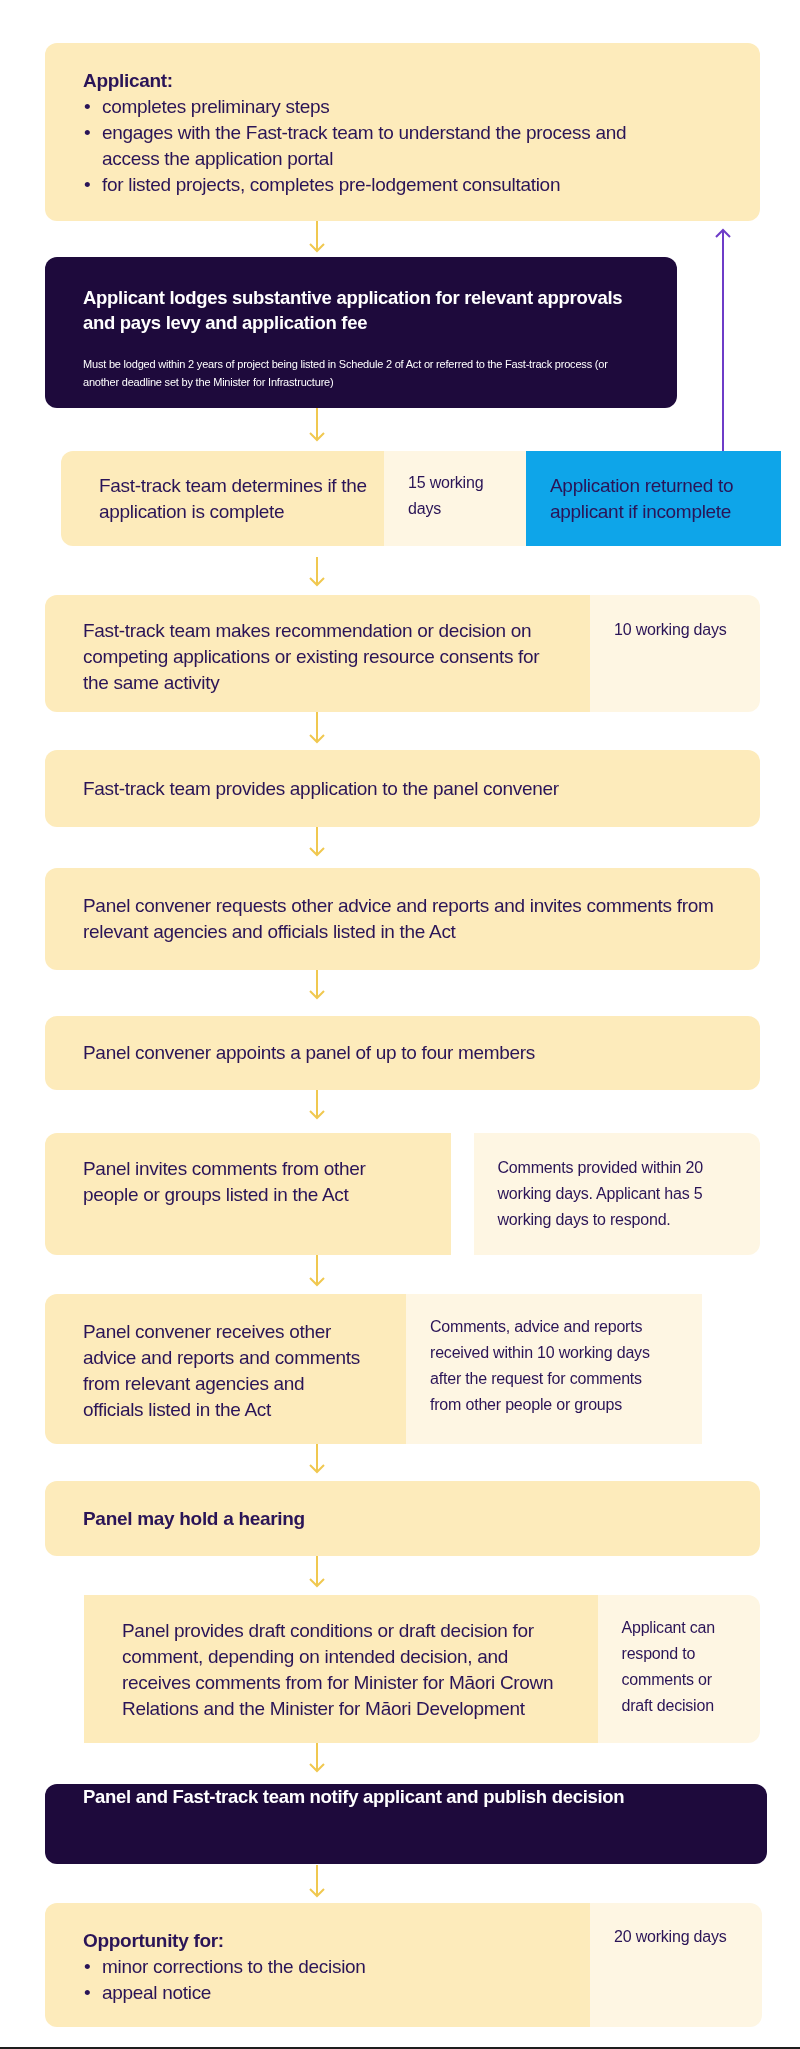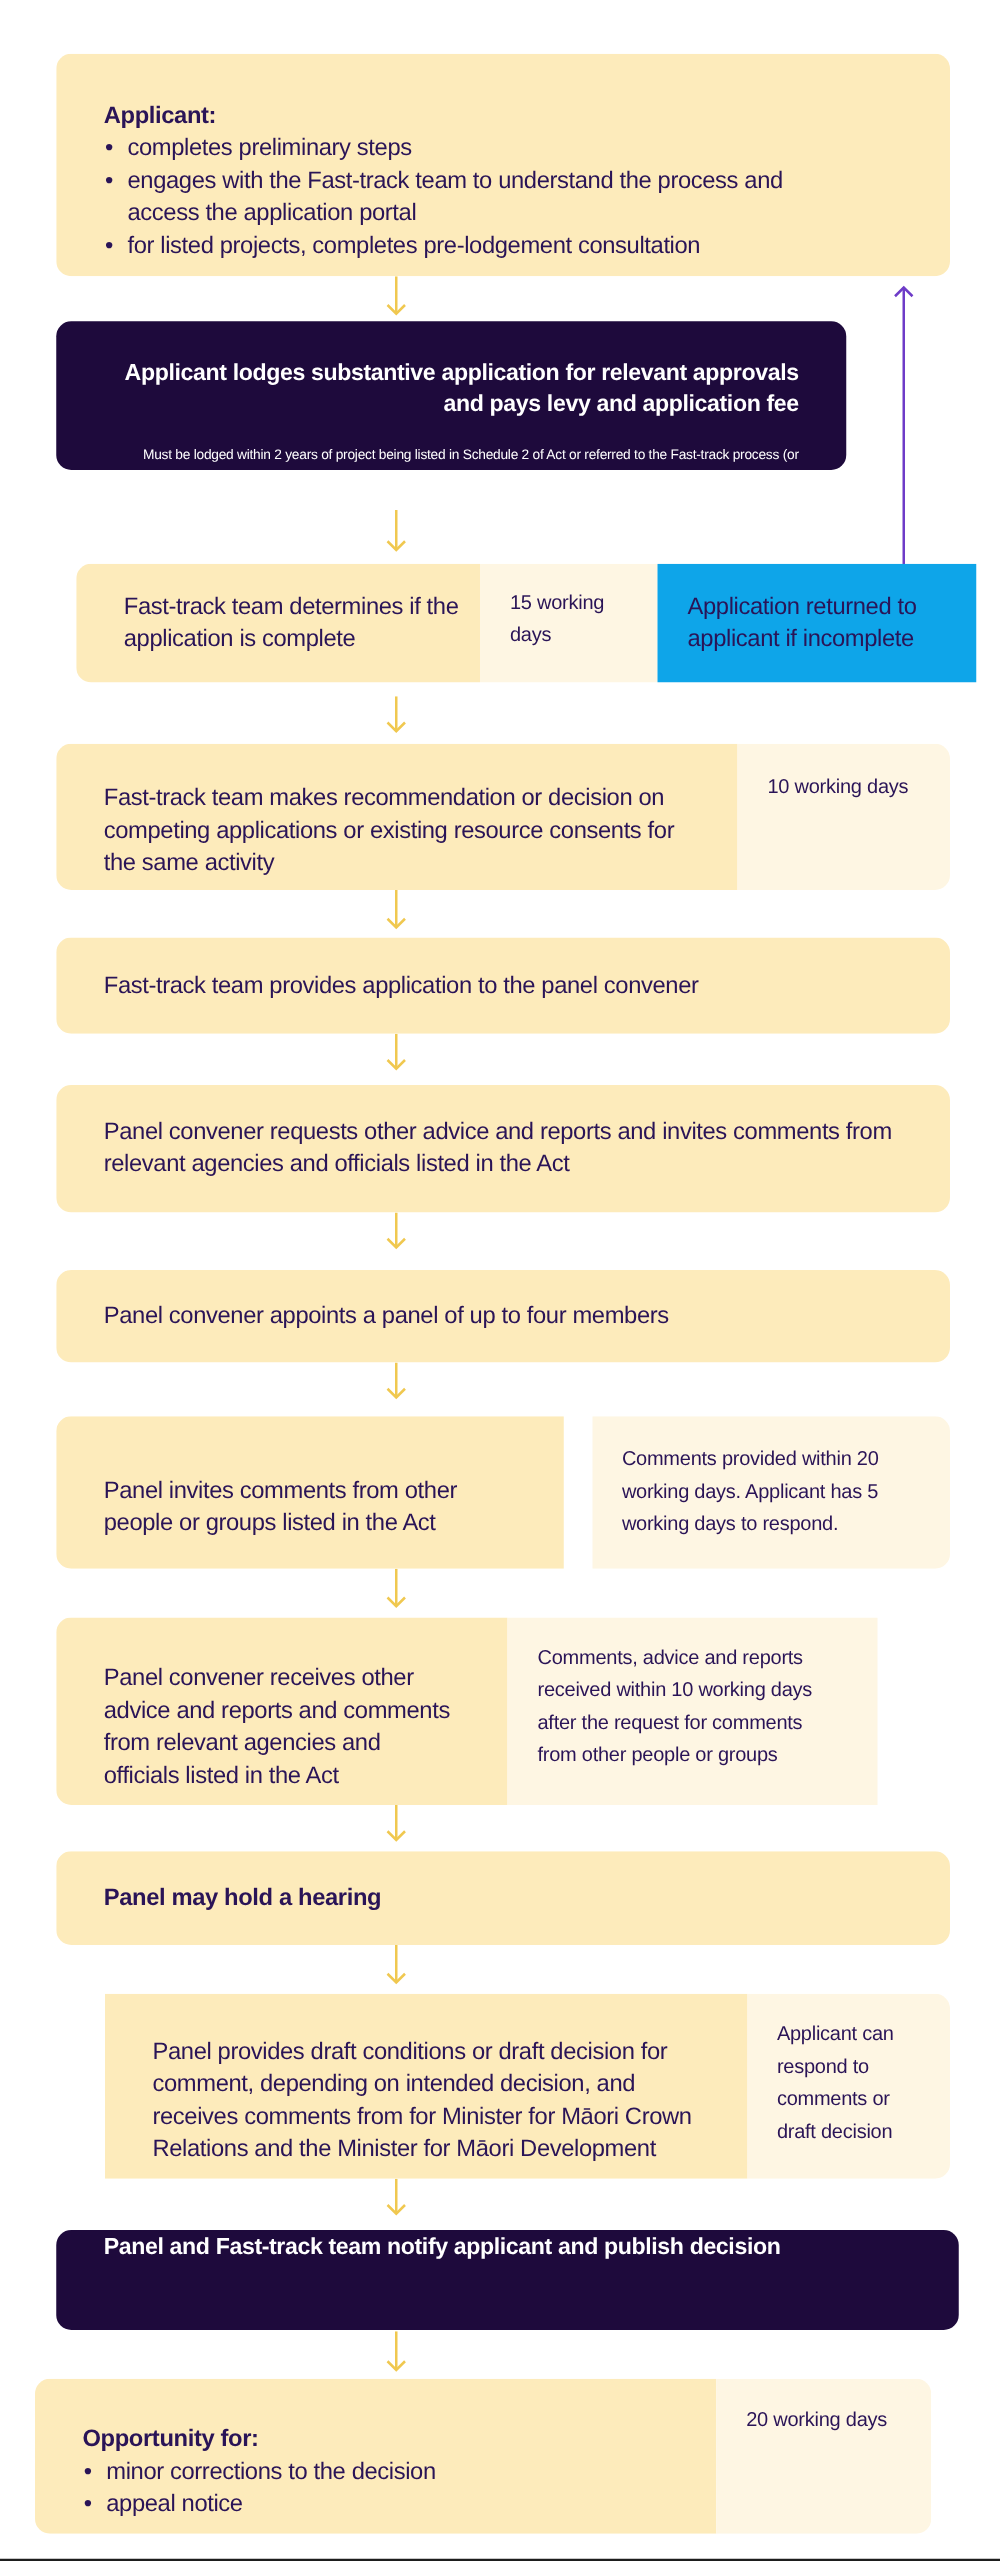--- a/index.html
+++ b/index.html
@@ -1,21 +1,21 @@
 <!DOCTYPE html>
 <html><head>
 <meta charset="utf-8">
 <style>
   html, body { margin:0; padding:0; background:#ffffff; }
   body { width:800px; height:2049px; position:relative; overflow:hidden;
          font-family:"Liberation Sans", "DejaVu Sans", sans-serif; color:#2a1457; }
   .box { position:absolute; border-radius:12px; overflow:hidden; display:flex; box-sizing:border-box; }
   .cell { box-sizing:border-box; }
   .main { background:#fdebbb; padding:0 38px; display:flex; flex-direction:column; justify-content:center; font-size:19px; line-height:26px; letter-spacing:-0.3px; }
-  .main.top { justify-content:center; }
+  .main.top { justify-content:flex-start; }
   .side { background:#fef6e3; font-size:16px; line-height:26px; padding:22px 22px 0 24px; letter-spacing:-0.2px; }
   .purple { background:#0ea5e9; font-size:19px; line-height:26px; padding:0 24px; display:flex; align-items:center; letter-spacing:-0.3px; }
   .dark { background:#1e0a3c; color:#ffffff; }
   .dark .title { font-weight:bold; font-size:18.5px; line-height:25px; letter-spacing:-0.3px; }
   .dark .sub { font-size:11px; line-height:18px; margin-top:20px; letter-spacing:-0.2px; }
   .heading { font-weight:bold; font-size:19px; }
   ul.bullets { list-style:none; margin:0; padding:0; }
   ul.bullets li { position:relative; padding-left:19px; }
   ul.bullets li::before { content:"\2022"; position:absolute; left:1px; top:0; }
   .arrow { position:absolute; width:20px; }
@@ -43,21 +43,21 @@
     </svg>
 </div>
 
 <div style="position:absolute; left:713px; top:228px; width:20px; height:224px;">
   <svg width="20" height="224" viewBox="0 0 20 224">
       <line x1="10" y1="2" x2="10" y2="224" stroke="#6e3cc8" stroke-width="2"></line>
       <polyline points="3,9 10,2 17,9" fill="none" stroke="#6e3cc8" stroke-width="2"></polyline>
     </svg>
 </div>
 
-<div class="box dark" style="left:45px; top:257px; width:632px; height:119px;text-align:right;">
+<div class="box dark" style="left:45px; top:257px; width:632px; height:151px;">
   <div class="cell" style="padding:28px 38px 0 38px;">
     <div class="title">Applicant lodges substantive application for relevant approvals and pays levy and application fee</div>
     <div class="sub">Must be lodged within 2 years of project being listed in Schedule 2 of Act or referred to the Fast-track process (or another deadline set by the Minister for Infrastructure)</div>
   </div>
 </div>
 
 <div class="arrow" style="left:307px; top:408px; height:40px;">
   <svg width="20" height="40" viewBox="0 0 20 40">
       <line x1="10" y1="0" x2="10" y2="32" stroke="#f0c850" stroke-width="2"></line>
       <polyline points="3,25 10,32 17,25" fill="none" stroke="#f0c850" stroke-width="2"></polyline>
@@ -175,21 +175,21 @@
   </div>
 </div>
 
 <div class="arrow" style="left:307px; top:1865px; height:36px;">
   <svg width="20" height="36" viewBox="0 0 20 36">
       <line x1="10" y1="0" x2="10" y2="31" stroke="#f0c850" stroke-width="2"></line>
       <polyline points="3,24 10,31 17,24" fill="none" stroke="#f0c850" stroke-width="2"></polyline>
     </svg>
 </div>
 
-<div class="box" style="left:28px; top:1903px; width:717px; height:124px;">
+<div class="box" style="left:45px; top:1903px; width:717px; height:124px;">
   <div class="cell main top" style="width:545px; padding-top:25px;">
     <div class="heading">Opportunity for:</div>
     <ul class="bullets">
       <li>minor corrections to the decision</li>
       <li>appeal notice</li>
     </ul>
   </div>
   <div class="cell side" style="width:172px; padding-top:21px;">20 working days</div>
 </div>
 

